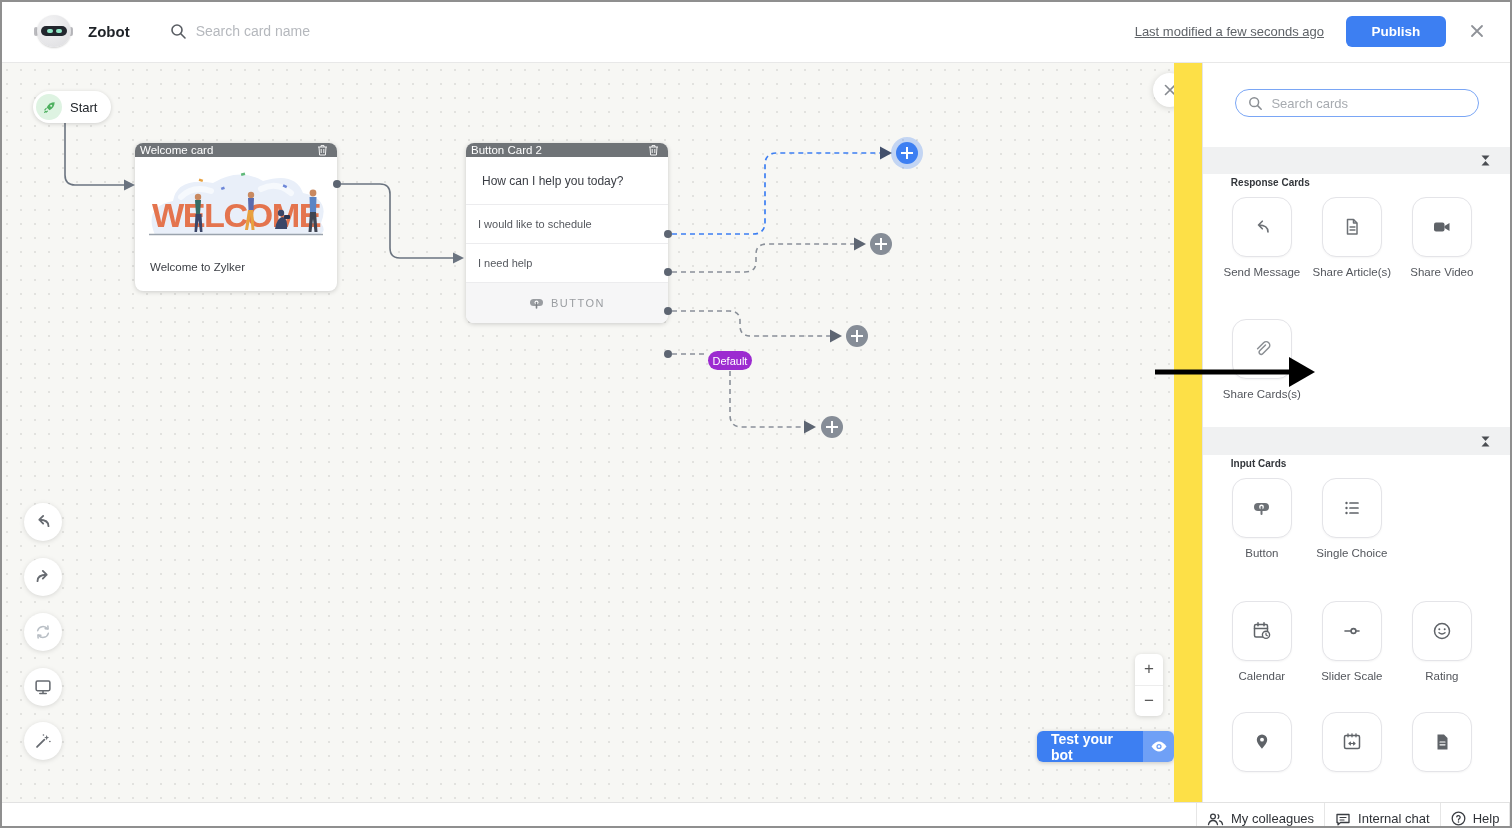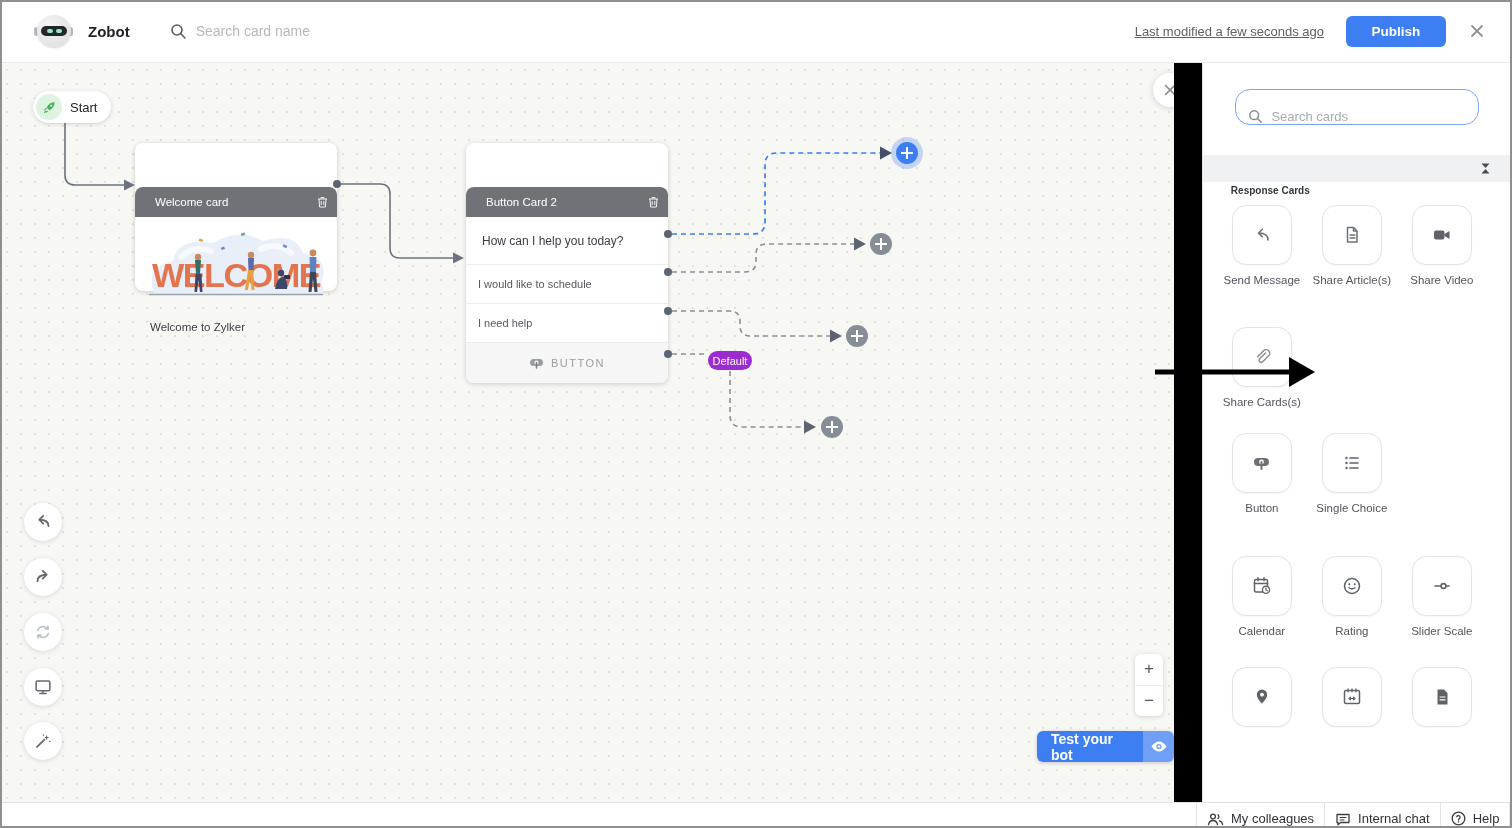--- a/index.html
+++ b/index.html
@@ -1,18 +1,18 @@
 <!DOCTYPE html>
 <html><head>
 <meta charset="utf-8">
 <style>
   * { margin:0; padding:0; box-sizing:border-box; }
   html,body { width:1512px; height:828px; }
   body { font-family:"Liberation Sans","DejaVu Sans",sans-serif; background:#fff; }
-  .page { position:relative; width:1512px; height:828px; overflow:hidden; background:#000000; }
+  .page { position:relative; width:1512px; height:828px; overflow:hidden; background:#fde047; }
   .frame { position:absolute; inset:0; border:2px solid #8f8f8f; pointer-events:none; z-index:99; }
 
   
   header.topbar { height:63px; display:flex; align-items:center; justify-content:space-between;
     padding:0 26px 0 34px; background:#fff; border-bottom:1px solid #e8e8e8; position:relative; z-index:10;}
   .tb-left { display:flex; align-items:center; }
   .bot-avatar { width:40px; height:40px; position:relative; }
   .bot-head { position:absolute; left:3px; top:4px; width:34px; height:32px; border-radius:50%;
     background:radial-gradient(circle at 35% 30%, #f4f4f5, #dcdcdf); box-shadow:0 1px 2px rgba(0,0,0,.18); }
   .bot-ear { position:absolute; top:16px; width:4px; height:9px; border-radius:2px; background:#bcbcc0; }
@@ -38,22 +38,22 @@
   .wires { position:absolute; left:0; top:0; z-index:3; pointer-events:none; }
 
   
   .start-pill { position:absolute; left:33px; top:28px; height:32px; display:flex; align-items:center;
     background:#fff; border-radius:16px; padding:3px; box-shadow:0 1px 4px rgba(0,0,0,.16); z-index:4; }
   .start-ico { width:26px; height:26px; border-radius:50%; background:#def3e2; display:flex; align-items:center; justify-content:center; }
   .start-label { font-size:13px; color:#22262b; margin:0 11px 0 8px; }
 
   
   .node { position:absolute; width:202px; background:#fff; border-radius:8px; box-shadow:0 1px 5px rgba(0,0,0,.18); z-index:2; }
-  .node-header { height:30px; background:#6f7377; border-radius:8px 8px 0 0; display:flex; align-items:center;
-    justify-content:space-between; padding:0 9px 0 20px;margin-top:44px; }
+  .node-header { height:14px; background:#6f7377; border-radius:8px 8px 0 0; display:flex; align-items:center;
+    justify-content:space-between; padding:0 9px 0 5px; }
   .node-title { color:#fff; font-size:11.5px; }
   .trash-btn { background:none; border:none; cursor:pointer; display:flex; padding:0; }
   .welcome-node { left:135px; top:80px; height:148px; }
   .welcome-body { padding:6px 6px 0 6px; }
   .welcome-msg { font-size:11.5px; color:#3c3f45; padding:10px 0 0 9px; }
   .btn-node { left:466px; top:80px; }
   .question-row { height:47px; display:flex; align-items:center; padding-left:16px; font-size:12px; color:#3a3d44; }
   .option-row { height:39px; display:flex; align-items:center; padding-left:12px; font-size:11px; color:#55585e;
     border-top:1px solid #ececee; position:relative; cursor:pointer; }
   .btn-footer { height:41px; background:#f6f6f7; border-top:1px solid #ececee; border-radius:0 0 8px 8px;
@@ -83,22 +83,22 @@
   .zoom-panel button { flex:1; border:none; background:none; font-size:17px; color:#555; cursor:pointer; font-family:inherit; }
   .zoom-panel button:first-child { border-bottom:1px solid #ededed; }
 
   .test-bot { position:absolute; left:1037px; top:668px; height:31px; display:flex; border-radius:6px; overflow:hidden;
     box-shadow:0 1px 4px rgba(0,0,0,.2); z-index:5; cursor:pointer; }
   .test-bot-main { background:#3d7ff2; color:#fff; font-size:14px; font-weight:700; display:flex; align-items:center; padding:0 14px; }
   .test-bot-eye { width:34px; background:#6fa0f6; display:flex; align-items:center; justify-content:center; }
 
   
   .sidebar { width:316px; height:739px; background:#fff; border-left:1px solid #e4e4e6; overflow:hidden; position:relative; z-index:6; }
-  .sb-search { margin:26px auto 0; width:244px; height:36px; border:1.5px solid #7aa6f5; border-radius:15px;
-    display:flex; align-items:flex-end; padding:0 12px; }
+  .sb-search { margin:26px auto 0; width:244px; height:28px; border:1.5px solid #7aa6f5; border-radius:15px;
+    display:flex; align-items:center; padding:0 12px; }
   .sb-search input { border:none; outline:none; font-size:13px; margin-left:8px; width:180px; color:#333; background:transparent; }
   .sb-search input::placeholder { color:#a7abb0; }
   .section-header { margin-top:30px; height:27px; background:#f0f1f2; display:flex; align-items:center;
     justify-content:space-between; padding:0 20px 0 28px; }
   .section-header.input { margin-top:25px; height:28px; }
   .section-title { font-size:10px; font-weight:700; color:#33363b;margin-top:44px; }
   .collapse-btn { background:none; border:none; cursor:pointer; display:flex; padding:0; }
   .grid-row { display:flex; padding-left:14px; margin-top:23px; }
   .grid-row.gap38 { margin-top:38px; }
   .grid-row.gap39 { margin-top:39px; }
@@ -385,20 +385,29 @@
           <div class="tile">
               <svg width="24" height="24" viewBox="0 0 24 24">
                 <path d="M15.5,8 l-5.8,5.8 a2.1,2.1 0 0 0 3,3 l6,-6 a3.6,3.6 0 0 0 -5.1,-5.1 l-6,6" fill="none" stroke="#8a8e93" stroke-width="1.5" stroke-linecap="round"></path>
               </svg>
             </div>
           <div class="tile-label">Share Cards(s)</div>
         </div>
         <div class="card-cell"></div>
       </div>
 
+      <div class="section-header input">
+        <span class="section-title">Input Cards</span>
+        <button class="collapse-btn">
+          <svg width="13" height="13" viewBox="0 0 13 13">
+              <polygon points="2.5,1.5 10.5,1.5 6.5,6" fill="#4a4d52"></polygon>
+              <polygon points="2.5,11.5 10.5,11.5 6.5,7" fill="#4a4d52"></polygon>
+            </svg>
+        </button>
+      </div>
 
       <div class="grid-row">
         <div class="card-cell">
           <div class="tile">
               <svg width="24" height="22" viewBox="0 0 24 22">
                 <rect x="4" y="6" width="15" height="8" rx="4" fill="#6d7176"></rect>
                 <circle cx="11.5" cy="10" r="2.4" fill="#fff"></circle>
                 <path d="M11.5,10 l0,7" stroke="#6d7176" stroke-width="2" stroke-linecap="round"></path>
               </svg>
             </div>
@@ -425,36 +434,36 @@
                 <path d="M4.5,9.5 h13 M8,3.8 v3 M14,3.8 v3" stroke="#5f6368" stroke-width="1.5" stroke-linecap="round"></path>
                 <circle cx="16" cy="15.8" r="3.6" fill="#fff" stroke="#5f6368" stroke-width="1.4"></circle>
                 <path d="M16,14.2 v1.8 l1.3,0.8" fill="none" stroke="#5f6368" stroke-width="1.2" stroke-linecap="round"></path>
               </svg>
             </div>
           <div class="tile-label">Calendar</div>
         </div>
         <div class="card-cell">
           <div class="tile">
               <svg width="24" height="24" viewBox="0 0 24 24">
+                <path d="M5,12 h14" stroke="#5f6368" stroke-width="1.6" stroke-linecap="round"></path>
+                <circle cx="13.5" cy="12" r="2.4" fill="#fff" stroke="#5f6368" stroke-width="1.6"></circle>
+              </svg>
+            </div>
+          <div class="tile-label">Slider Scale</div>
+        </div>
+        <div class="card-cell">
+          <div class="tile">
+              <svg width="24" height="24" viewBox="0 0 24 24">
                 <circle cx="12" cy="12" r="7.5" fill="none" stroke="#5f6368" stroke-width="1.5"></circle>
                 <circle cx="9.3" cy="10.2" r="1" fill="#5f6368"></circle>
                 <circle cx="14.7" cy="10.2" r="1" fill="#5f6368"></circle>
                 <path d="M9,13.8 q3,2.6 6,0" fill="none" stroke="#5f6368" stroke-width="1.4" stroke-linecap="round"></path>
               </svg>
             </div>
           <div class="tile-label">Rating</div>
-        </div>
-        <div class="card-cell">
-          <div class="tile">
-              <svg width="24" height="24" viewBox="0 0 24 24">
-                <path d="M5,12 h14" stroke="#5f6368" stroke-width="1.6" stroke-linecap="round"></path>
-                <circle cx="13.5" cy="12" r="2.4" fill="#fff" stroke="#5f6368" stroke-width="1.6"></circle>
-              </svg>
-            </div>
-          <div class="tile-label">Slider Scale</div>
         </div>
       </div>
 
       <div class="grid-row gap28">
         <div class="card-cell">
           <div class="tile">
               <svg width="24" height="24" viewBox="0 0 24 24">
                 <path d="M12,4.5 a5.2,5.2 0 0 1 5.2,5.2 c0,3.6 -5.2,9 -5.2,9 s-5.2,-5.4 -5.2,-9 a5.2,5.2 0 0 1 5.2,-5.2 Z" fill="#5f6368"></path>
                 <circle cx="12" cy="9.7" r="1.9" fill="#fff"></circle>
               </svg>

